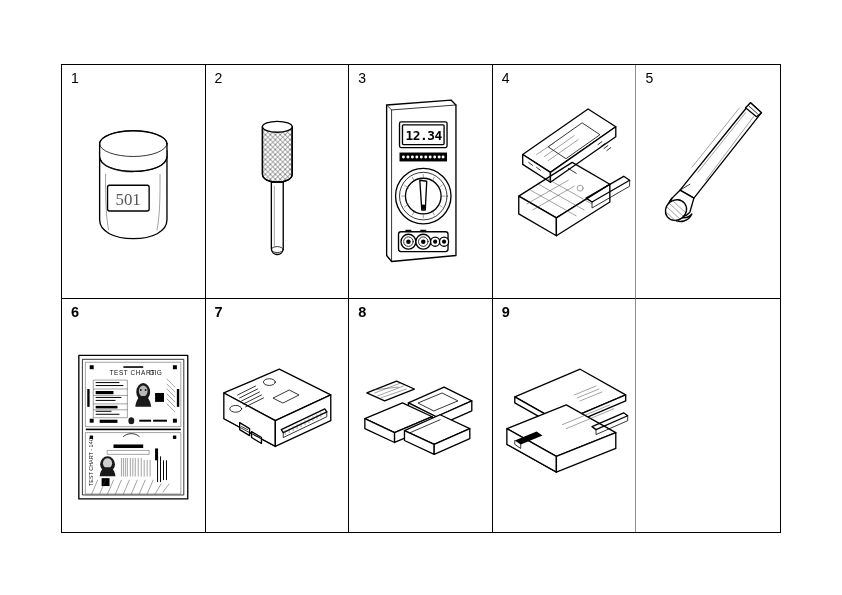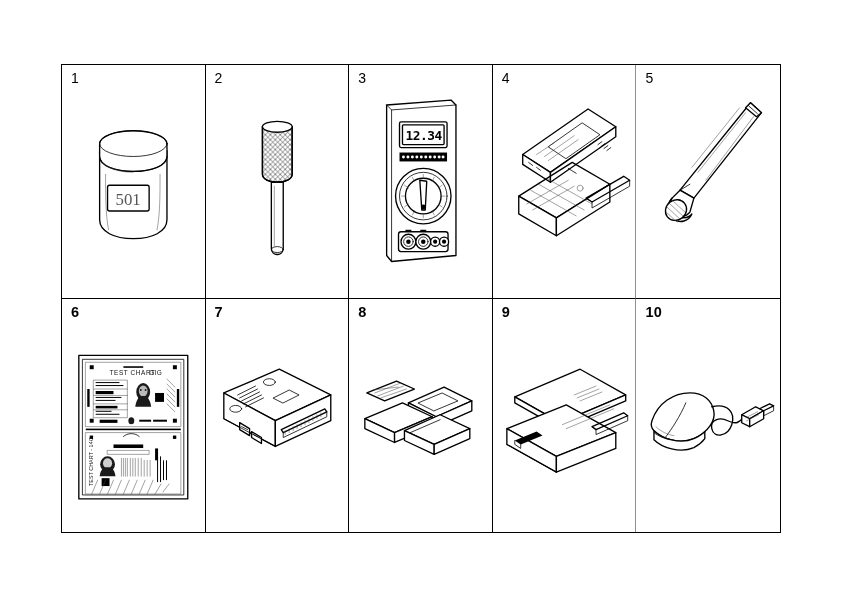--- a/index.html
+++ b/index.html
@@ -543,43 +543,15 @@
         <path class="ln" d="M100 128 L132 114 L136 117 L104 131 Z"></path>
         <path class="ln-thin" d="M104 131 L104 136 L136 122 L136 117"></path>
 
         <path class="ln-hair" d="M70 126 L118 106"></path>
         <path class="ln-hair" d="M74 130 L122 110"></path>
 
         <path class="ln-thin" d="M14 146 L64 174"></path>
       </svg>
     </div>
 
-    <div class="cell col-5 row-2">
-      <span class="cell-num">10</span>
-      <svg class="art" viewBox="0 0 144 234">
-
-        <path class="fill-w" d="M16 122 C22 104 38 94 54 94 C68 94 76 102 78 112 C80 122 72 134 58 140 C44 146 26 140 18 132 C15 129 15 125 16 122 Z"></path>
-
-        <path class="fill-w" d="M18 132 C26 140 44 146 58 140 C62 138 66 136 69 133 L69 140 C66 144 62 147 58 149 C44 155 26 149 18 141 Z"></path>
-
-        <path class="ln-thin" d="M30 138 C36 130 44 118 50 104"></path>
-
-        <path class="ln-thin" d="M18 134 C22 137 28 140 34 141"></path>
-        <path class="ln-hair" d="M20 128 C25 133 32 136 38 137"></path>
-
-        <path class="ln" d="M76 108 C92 104 100 114 96 126 C92 138 78 140 76 130 C74 121 84 118 92 122 C100 126 104 124 108 118"></path>
-
-        <path class="fill-w" d="M106 116 L120 108 L128 112 L114 120 Z"></path>
-        <path class="fill-w" d="M106 116 L106 124 L114 128 L114 120 Z"></path>
-        <path class="fill-w" d="M114 120 L114 128 L128 120 L128 112 Z"></path>
-
-        <path class="fill-w" d="M124 110 L134 105 L138 107 L128 112 Z"></path>
-        <path class="ln-thin" d="M128 112 L128 117 L138 112 L138 107"></path>
-
-        <g class="ln-hair">
-          <path d="M110 119 L122 113"></path>
-          <path d="M111 122 L123 116"></path>
-        </g>
-      </svg>
-    </div>
 
   </div>
 </div>
 
 </body></html>

